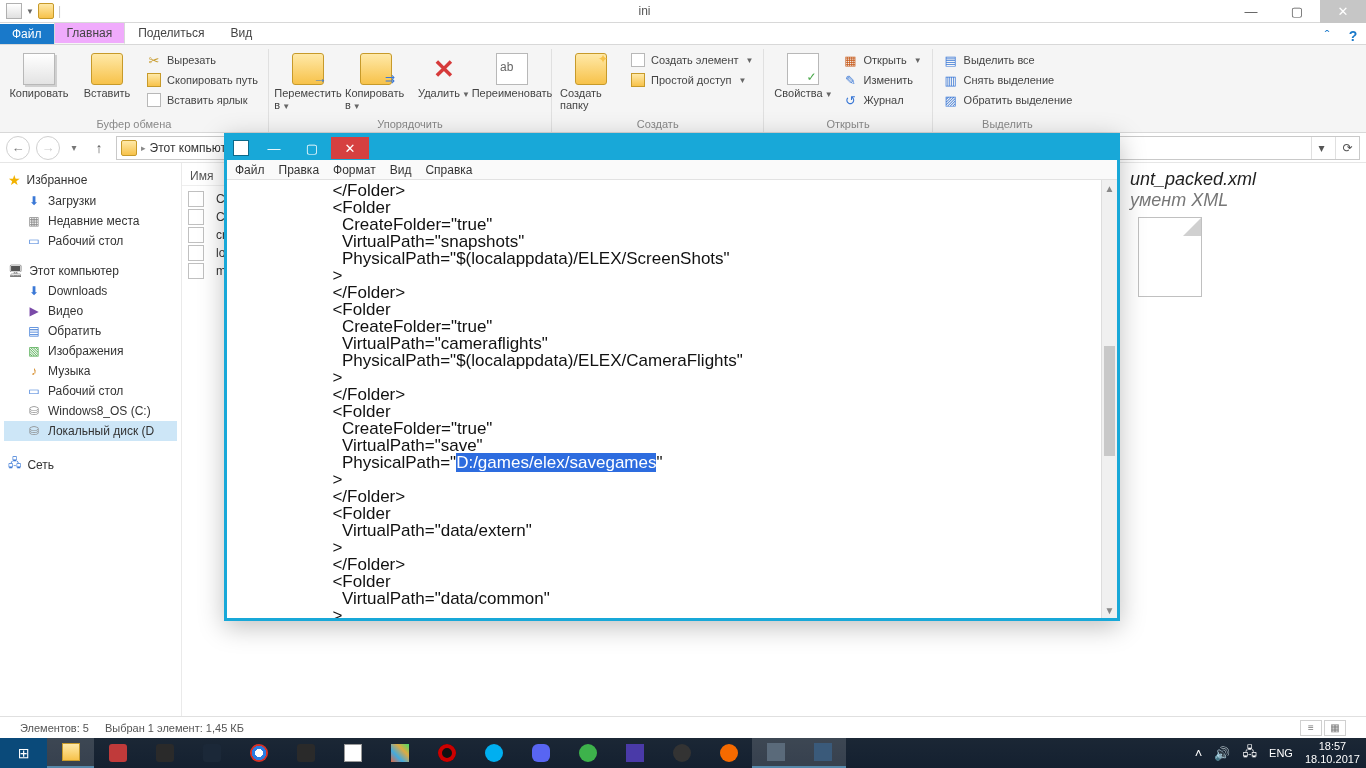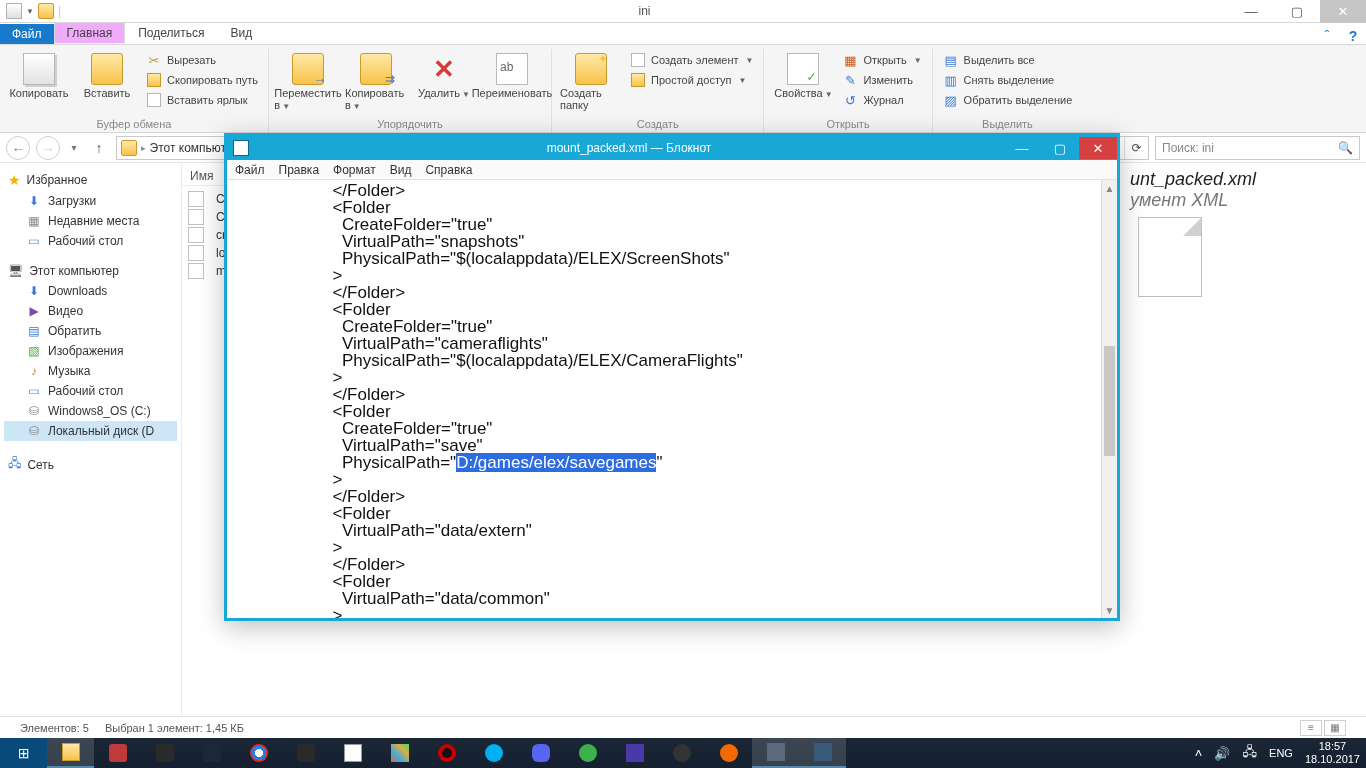--- a/index.html
+++ b/index.html
@@ -339,24 +339,20 @@
         <span>data</span> 
         <span class="sep">▸</span>
       </span>
     <span class="crumb">
         <span>ini</span>
       </span>
     <div class="spacer"></div>
     <div class="down-caret">▾</div>
     <div class="refresh">⟳</div>
   </div>
-  <div class="search-box">
-    <span>Поиск: ini</span>
-    <span class="mag">🔍</span>
-  </div>
 </div>
 
 <div class="explorer-body">
   <div class="nav-pane">
     <div class="nav-head">
         <span class="star">★</span>
         <span>Избранное</span>
       </div>
     <div class="nav-item">
         <span class="ico ico-dl">⬇</span>
@@ -450,21 +446,20 @@
   <span>Выбран 1 элемент: 1,45 КБ</span>
   <div class="right">
     <div class="view-btn">≡</div>
     <div class="view-btn">▦</div>
   </div>
 </div>
 
 <div class="notepad">
   <div class="np-title">
     <div class="np-icon"></div>
-    <div class="np-text">mount_packed.xml — Блокнот</div>
     <div class="wc">
       <div>—</div>
       <div>▢</div>
       <div class="close">✕</div>
     </div>
   </div>
   <div class="np-menu">
     <span>Файл</span>
     <span>Правка</span>
     <span>Формат</span>

